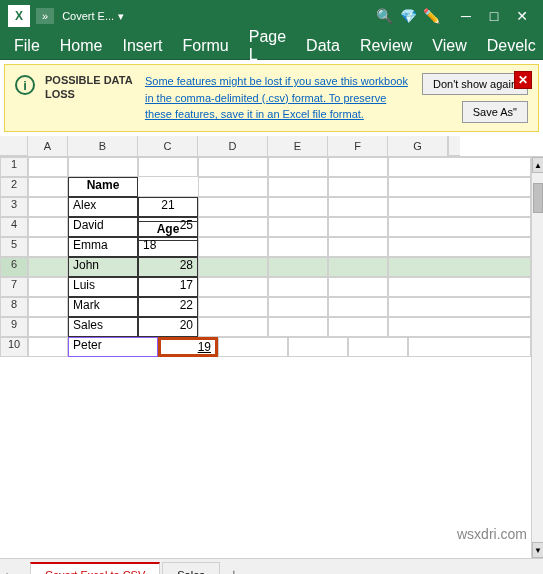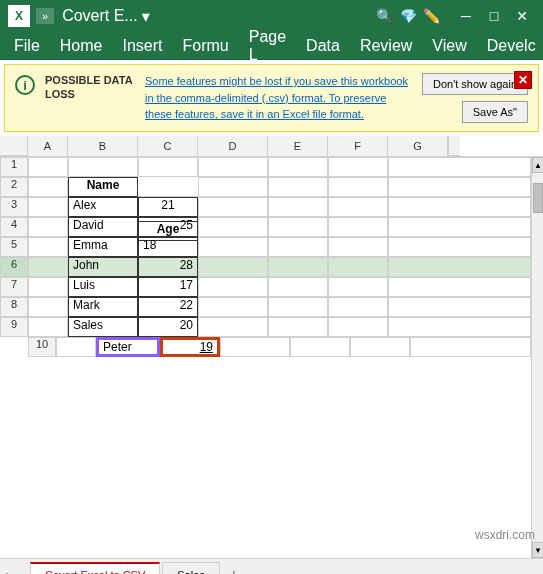--- a/index.html
+++ b/index.html
@@ -19,21 +19,21 @@
       background: #fff;
       display: flex; align-items: center; justify-content: center;
       margin-right: 6px;
       font-weight: bold; font-size: 12px; color: #217346;
     }
     .title-bar-expand {
       background: rgba(255,255,255,0.2);
       border: none; color: white; padding: 2px 6px; font-size: 11px; margin-right: 8px; cursor: pointer;
     }
     .title-bar-title {
-      flex: 1; font-size: 16px; color: white;
+      flex: 1; font-size: 11px; color: white;
       display: flex; align-items: center; gap: 4px;
     }
     .title-bar-controls {
       display: flex; gap: 2px;
     }
     .title-btn {
       width: 26px; height: 22px; background: transparent; border: none; color: white; cursor: pointer; font-size: 14px; display: flex; align-items: center; justify-content: center;
     }
     .title-bar-icons {
       display: flex; align-items: center; gap: 6px; margin-right: 12px;
@@ -187,21 +187,21 @@
       display: flex; align-items: center; justify-content: center; font-size: 8px; cursor: pointer;
     }
     .scroll-track {
       flex: 1; background: #f0f0f0; position: relative;
     }
     .scroll-thumb {
       width: 10px; height: 30px; background: #c0c0c0; position: absolute; top: 10px; left: 1px;
       border: 1px solid #aaa;
     }
     .watermark {
-      position: fixed; bottom: 32px; right: 8px; font-size: 12px; color: #888;
+      position: fixed; bottom: 32px; right: 16px; font-size: 14px; color: #888;
     }
 
     .main-area {
       display: flex;
       flex-direction: column;
       height: calc(574px - 32px - 28px - 92px);
     }
 
     .spreadsheet-body {
       display: flex;
@@ -369,24 +369,24 @@
         <div class="grid-row-num">9</div>
         <div class="grid-cell" style="width:40px;"></div>
         <div class="grid-cell" style="width:70px; border:1px solid #333;">Sales</div>
         <div class="grid-cell" style="width:60px; border:1px solid #333; text-align:right;">20</div>
         <div class="grid-cell" style="width:70px;"></div>
         <div class="grid-cell" style="width:60px;"></div>
         <div class="grid-cell" style="width:60px;"></div>
         <div class="grid-cell" style="flex:1;"></div>
       </div>
 
-      <div style="display:flex; height:20px; border-bottom:1px solid #d0d0d0;margin-left:28px;">
+      <div style="display:flex; height:20px; border-bottom:1px solid #d0d0d0;">
         <div class="grid-row-num">10</div>
         <div class="grid-cell" style="width:40px;"></div>
-        <div class="grid-cell" style="width:64px; border:3px solid #8b5cf6;">Peter</div>
+        <div class="grid-cell" style="width:90px; border:1px solid #8b5cf6;">Peter</div>
         <div class="grid-cell" style="width:60px; border:3px solid #c2410c; text-align:right;text-decoration:underline;">19</div>
         <div class="grid-cell" style="width:70px;"></div>
         <div class="grid-cell" style="width:60px;"></div>
         <div class="grid-cell" style="width:60px;"></div>
         <div class="grid-cell" style="flex:1;"></div>
       </div>
     </div>
 
     <div class="scrollbar-v">
       <div class="scroll-btn">▲</div>

